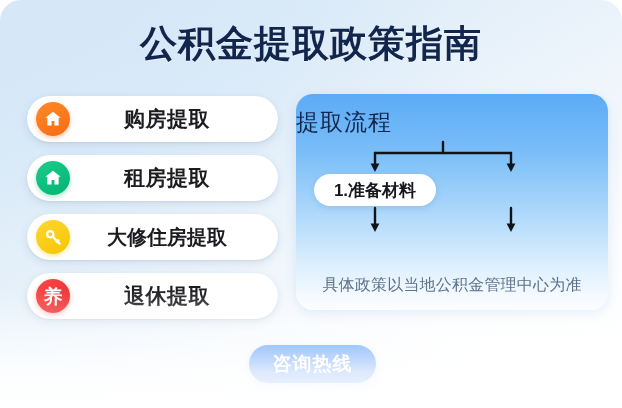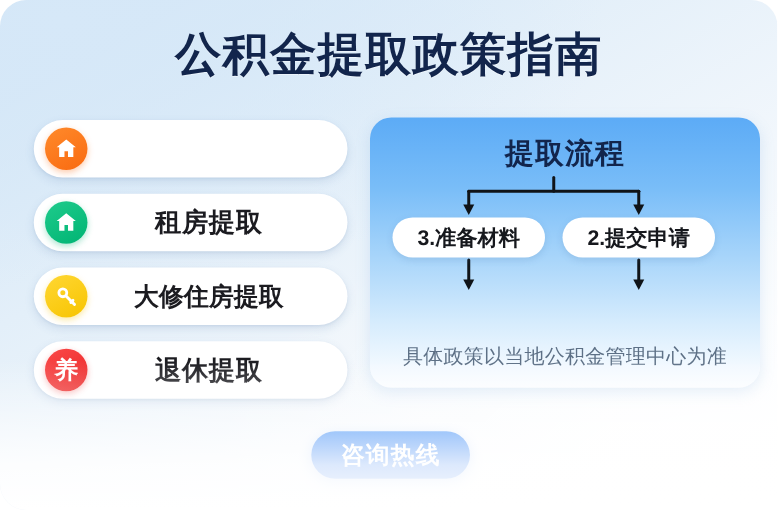--- a/index.html
+++ b/index.html
@@ -111,23 +111,22 @@
     border-radius: 17px;
     background: linear-gradient(180deg, #5cabf6 0%, #79bdf8 26%, #a8d5fa 52%, #d6ecfd 76%, #f2f9ff 92%, #fbfdff 100%);
     box-shadow: 0 4px 12px rgba(90,150,210,0.18);
     overflow: hidden;
   }
   .flow-title {
     position: absolute;
     left: 0;
     top: 13px;
     width: 312px;
-    text-align: center;
     font-size: 23px;
-    font-weight: bold;
+    font-weight: normal;
     color: #12254c;
     letter-spacing: 1px;
     white-space: nowrap;
   }
   .flow-connectors {
     position: absolute;
     left: 0;
     top: 0;
     width: 312px;
     height: 216px;
@@ -191,20 +190,21 @@
   <div class="page-title">公积金提取政策指南</div>
 
   <div class="pill-list">
 
     <div class="pill">
       <span class="pill-icon orange">
         <svg width="20" height="20" viewBox="0 0 24 24" aria-hidden="true">
           <path fill="#ffffff" d="M12 3.2 2.8 10.6h2.4v9.2h5.1v-5.3h3.4v5.3h5.1v-9.2h2.4z"></path>
         </svg>
       </span>
+      <span class="pill-label">购房提取</span>
     </div>
 
     <div class="pill">
       <span class="pill-icon green">
         <svg width="20" height="20" viewBox="0 0 24 24" aria-hidden="true">
           <path fill="#ffffff" d="M12 3.2 2.8 10.6h2.4v9.2h5.1v-5.3h3.4v5.3h5.1v-9.2h2.4z"></path>
         </svg>
       </span>
       <span class="pill-label">租房提取</span>
     </div>
@@ -245,21 +245,20 @@
         <path d="M215 114 L215 131"></path>
       </g>
       <g fill="#101418">
         <path d="M79 78 L74.6 69.5 L83.4 69.5 Z"></path>
         <path d="M215 78 L210.6 69.5 L219.4 69.5 Z"></path>
         <path d="M79 138 L74.6 129.5 L83.4 129.5 Z"></path>
         <path d="M215 138 L210.6 129.5 L219.4 129.5 Z"></path>
       </g>
     </svg>
 
-    <div class="flow-box fb1">3.准备材料</div>
-    <div class="flow-box fb2">2.提交申请</div>
+    <div class="flow-box fb1">1.准备材料</div>
 
     <div class="flow-note">具体政策以当地公积金管理中心为准</div>
   </div>
 
   <button class="cta-button">咨询热线</button>
 
 </div>
 
 </body></html>

